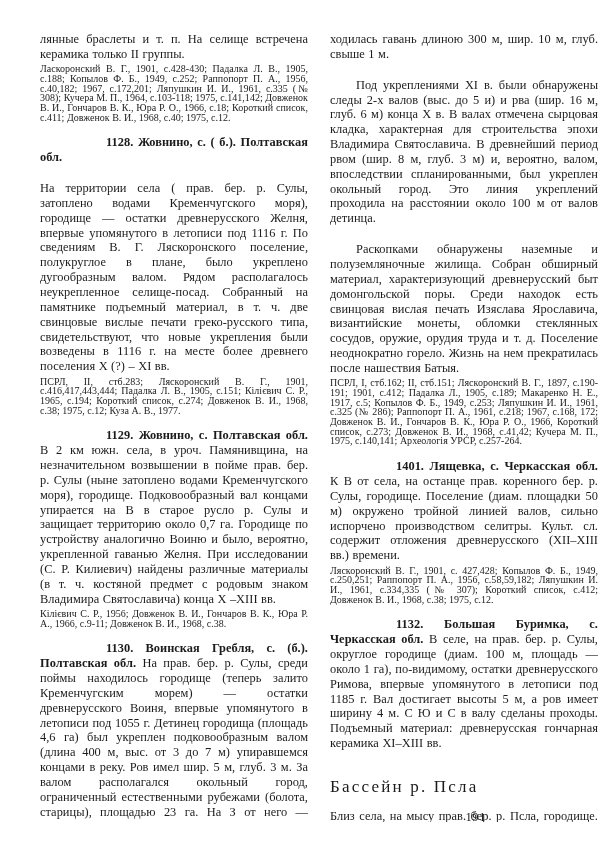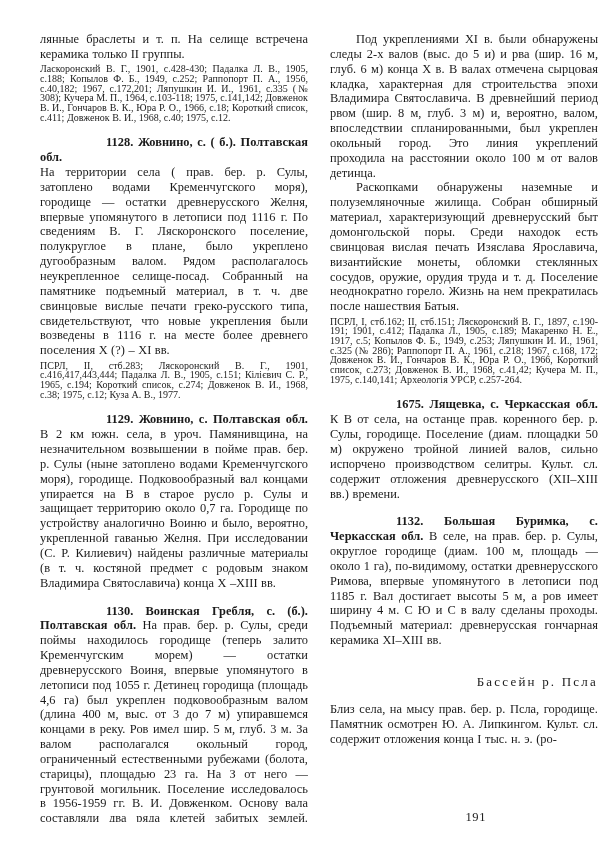--- a/index.html
+++ b/index.html
@@ -42,21 +42,21 @@
   .para {
     font-size: 12.4px;
     line-height: 14.85px;
     text-align: justify;
     text-justify: inter-word;
     margin: 0 0 0 0;
     letter-spacing: 0.02px;
     word-spacing: 0.4px;
     hyphens: manual;
   }
-  .para + .para { margin-top: 0; }
+  .para + .para { margin-top: 16px; }
   
   .entry {
     margin-top: 13px;
   }
   .entry.first { margin-top: 0; }
   .entry-head {
     font-weight: bold;
     margin-top: 23px;
   }
   .entry-num {
@@ -72,22 +72,22 @@
     font-size: 10px;
     line-height: 9.7px;
     text-align: justify;
     text-justify: inter-word;
     margin: 2.5px 0 0 0;
     letter-spacing: 0.01px;
     color: #222;
   }
   
   .section-heading {
-    font-size: 13px;
-    text-align: right;
+    font-size: 17px;
+    text-align: left;
     letter-spacing: 2.2px;
     margin: 26px 0 12px 0;
     font-weight: normal;
     font-family: "Liberation Serif", "DejaVu Serif", serif;
   }
   
   .folio {
     position: absolute;
     right: 22px;
     bottom: 24px;
@@ -109,39 +109,42 @@
       <p class="refs">Ласкоронский В. Г., 1901, с.428-430; Падалка Л. В., 1905, с.188; Копылов Ф. Б., 1949, с.252; Раппопорт П. А., 1956, с.40,182; 1967, с.172,201; Ляпушкин И. И., 1961, с.335 (№ 308); Кучера М. П., 1964, с.103-118; 1975, с.141,142; Довженок В. И., Гончаров В. К., Юра Р. О., 1966, с.18; Короткий список, с.411; Довженок В. И., 1968, с.40; 1975, с.12.</p>
 
       <div class="entry">
         <p class="para entry-lead"><span class="entry-num">1128.</span> <span class="entry-head">Жовнино, с. ( б.). Полтавская обл.</span></p>
         <p class="para">На территории села ( прав. бер. р. Сулы, затоплено водами Кременчугского моря), городище — остатки древнерусского Желня, впервые упомянутого в летописи под 1116 г. По сведениям В. Г. Ляскоронского поселение, полукруглое в плане, было укреплено дугообразным валом. Рядом располагалось неукрепленное селище-посад. Собранный на памятнике подъемный материал, в т. ч. две свинцовые вислые печати греко-русского типа, свидетельствуют, что новые укрепления были возведены в 1116 г. на месте более древнего поселения X (?) – XI вв.</p>
         <p class="refs">ПСРЛ, II, стб.283; Ляскоронский В. Г., 1901, с.416,417,443,444; Падалка Л. В., 1905, с.151; Кілієвич С. Р., 1965, с.194; Короткий список, с.274; Довженок В. И., 1968, с.38; 1975, с.12; Куза А. В., 1977.</p>
       </div>
 
       <div class="entry">
         <p class="para entry-lead"><span class="entry-num">1129.</span> <span class="entry-head">Жовнино, с. Полтавская обл.</span> <span>В 2 км южн. села, в уроч. Памянивщина, на незначительном возвышении в пойме прав. бер. р. Сулы (ныне затоплено водами Кременчугского моря), городище. Подковообразный вал концами упирается на В в старое русло р. Сулы и защищает территорию около 0,7 га. Городище по устройству аналогично Воиню и было, вероятно, укрепленной гаванью Желня. При исследовании (С. Р. Килиевич) найдены различные материалы (в т. ч. костяной предмет с родовым знаком Владимира Святославича) конца X –XIII вв.</span></p>
+        <p class="refs">Кілієвич С. Р., 1956; Довженок В. И., Гончаров В. К., Юра Р. А., 1966, с.9-11; Довженок В. И., 1968, с.38.</p>
       </div>
 
       <div class="entry">
         <p class="para entry-lead"><span class="entry-num">1130.</span> <span class="entry-head">Воинская Гребля, с. (б.). Полтавская обл.</span> <span>На прав. бер. р. Сулы, среди поймы находилось городище (теперь залито Кременчугским морем) — остатки древнерусского Воиня, впервые упомянутого в летописи под 1055 г. Детинец городища (площадь 4,6 га) был укреплен подковообразным валом (длина 400 м, выс. от 3 до 7 м) упиравшемся концами в реку. Ров имел шир. 5 м, глуб. 3 м. За валом располагался окольный город, ограниченный естественными рубежами (болота, старицы), площадью 23 га. На З от него — грунтовой могильник. Поселение исследовалось в 1956-1959 гг. В. И. Довженком. Основу вала составляли два ряда клетей забитых землей. Третий внутренний ряд клетей (около 100) был жилым. Въезд в детинец находился с сев.-зап. Внутри детинца на-</span></p>
       </div>
 
     </div>
 
     <div class="col">
 
+      <p class="para">ходилась гавань длиною 300 м, шир. 10 м, глуб. свыше 1 м.</p>
 
       <p class="para entry-lead">Под укреплениями XI в. были обнаружены следы 2-х валов (выс. до 5 и) и рва (шир. 16 м, глуб. 6 м) конца X в. В валах отмечена сырцовая кладка, характерная для строительства эпохи Владимира Святославича. В древнейший период рвом (шир. 8 м, глуб. 3 м) и, вероятно, валом, впоследствии спланированными, был укреплен окольный город. Это линия укреплений проходила на расстоянии около 100 м от валов детинца.</p>
 
       <p class="para entry-lead">Раскопками обнаружены наземные и полуземляночные жилища. Собран обширный материал, характеризующий древнерусский быт домонгольской поры. Среди находок есть свинцовая вислая печать Изяслава Ярославича, византийские монеты, обломки стеклянных сосудов, оружие, орудия труда и т. д. Поселение неоднократно горело. Жизнь на нем прекратилась после нашествия Батыя.</p>
 
       <p class="refs">ПСРЛ, I, стб.162; II, стб.151; Ляскоронский В. Г., 1897, с.190-191; 1901, с.412; Падалка Л., 1905, с.189; Макаренко Н. Е., 1917, с.5; Копылов Ф. Б., 1949, с.253; Ляпушкин И. И., 1961, с.325 (№ 286); Раппопорт П. А., 1961, с.218; 1967, с.168, 172; Довженок В. И., Гончаров В. К., Юра Р. О., 1966, Короткий список, с.273; Довженок В. И., 1968, с.41,42; Кучера М. П., 1975, с.140,141; Археологія УРСР, с.257-264.</p>
 
       <div class="entry">
-        <p class="para entry-lead"><span class="entry-num">1675.</span> <span class="entry-head">Лящевка, с. Черкасская обл.</span> <span>К В от села, на останце прав. коренного бер. р. Сулы, городище. Поселение (диам. площадки 50 м) окружено тройной линией валов, сильно испорчено производством селитры. Культ. сл. содержит отложения древнерусского (XII–XIII вв.) времени.</span></p>
+        <p class="para entry-lead"><span class="entry-num">1401.</span> <span class="entry-head">Лящевка, с. Черкасская обл.</span> <span>К В от села, на останце прав. коренного бер. р. Сулы, городище. Поселение (диам. площадки 50 м) окружено тройной линией валов, сильно испорчено производством селитры. Культ. сл. содержит отложения древнерусского (XII–XIII вв.) времени.</span></p>
+        <p class="refs">Ляскоронский В. Г., 1901, с. 427,428; Копылов Ф. Б., 1949, с.250,251; Раппопорт П. А., 1956, с.58,59,182; Ляпушкин И. И., 1961, с.334,335 (№ 307); Короткий список, с.412; Довженок В. И., 1968, с.38; 1975, с.12.</p>
       </div>
 
       <div class="entry">
         <p class="para entry-lead"><span class="entry-num">1132.</span> <span class="entry-head">Большая Буримка, с. Черкасская обл.</span> <span>В селе, на прав. бер. р. Сулы, округлое городище (диам. 100 м, площадь — около 1 га), по-видимому, остатки древнерусского Римова, впервые упомянутого в летописи под 1185 г. Вал достигает высоты 5 м, а ров имеет ширину 4 м. С Ю и С в валу сделаны проходы. Подъемный материал: древнерусская гончарная керамика XI–XIII вв.</span></p>
       </div>
 
       <h2 class="section-heading">Бассейн р. Псла</h2>
 
       <div class="entry first">
         <p class="para">Близ села, на мысу прав. бер. р. Псла, городище. Памятник осмотрен Ю. А. Липкингом. Культ. сл. содержит отложения конца I тыс. н. э. (ро-</p>

